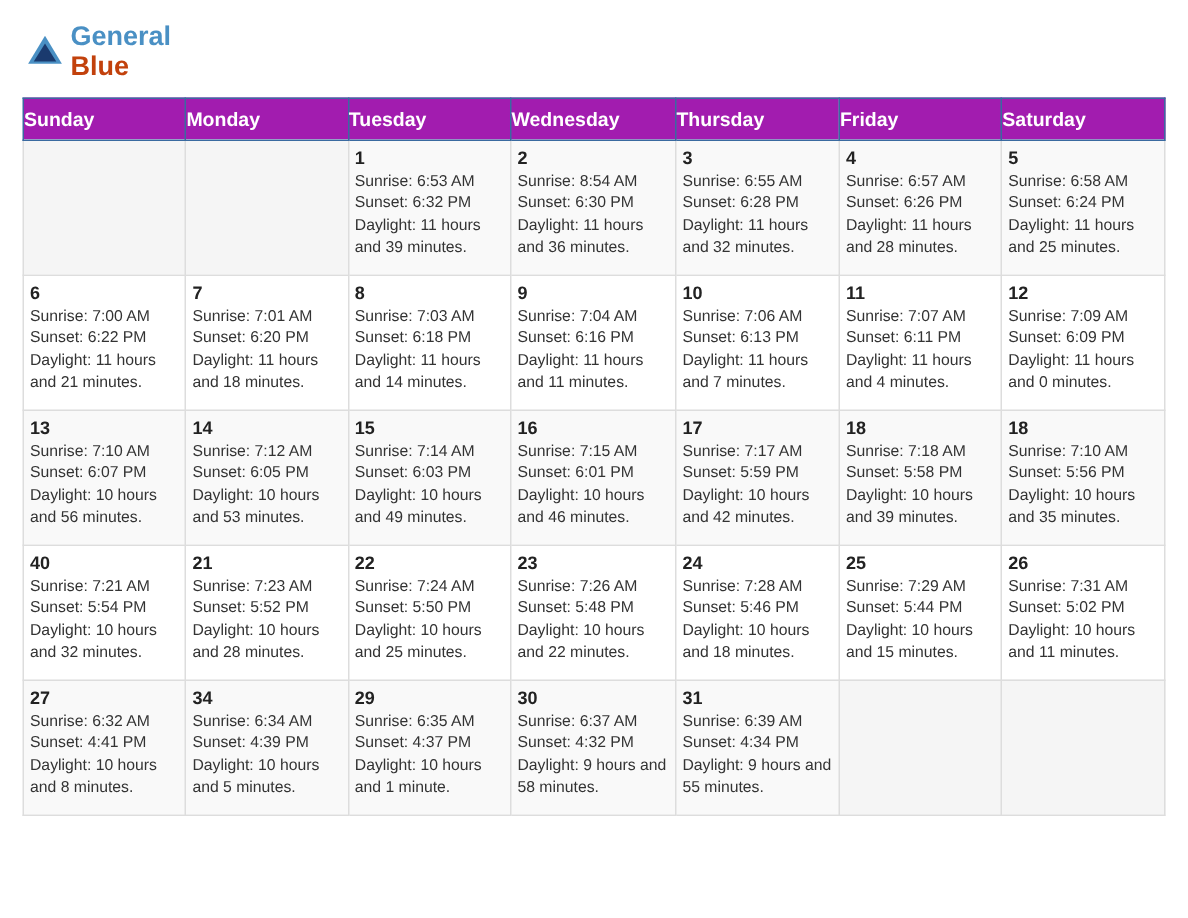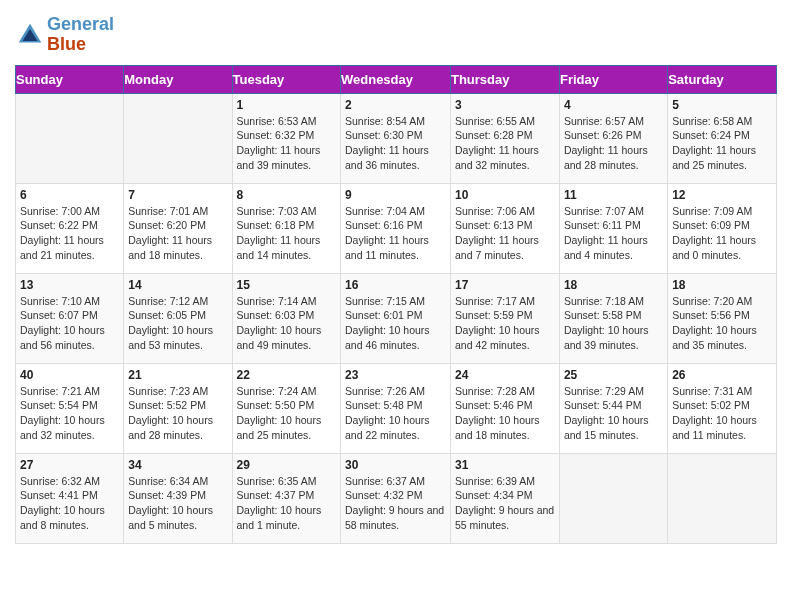--- a/index.html
+++ b/index.html
@@ -236,21 +236,21 @@
 Daylight: 10 hours and 42 minutes.</div>
         </td>
         <td>
           <span class="day-num">18</span>
           <div class="day-info">Sunrise: 7:18 AM
 Sunset: 5:58 PM
 Daylight: 10 hours and 39 minutes.</div>
         </td>
         <td>
           <span class="day-num">18</span>
-          <div class="day-info">Sunrise: 7:20 AM
+          <div class="day-info">Sunrise: 7:10 AM
 Sunset: 5:56 PM
 Daylight: 10 hours and 35 minutes.</div>
         </td>
       </tr>
       <tr>
         <td>
           <span class="day-num">40</span>
           <div class="day-info">Sunrise: 7:21 AM
 Sunset: 5:54 PM
 Daylight: 10 hours and 32 minutes.</div>

